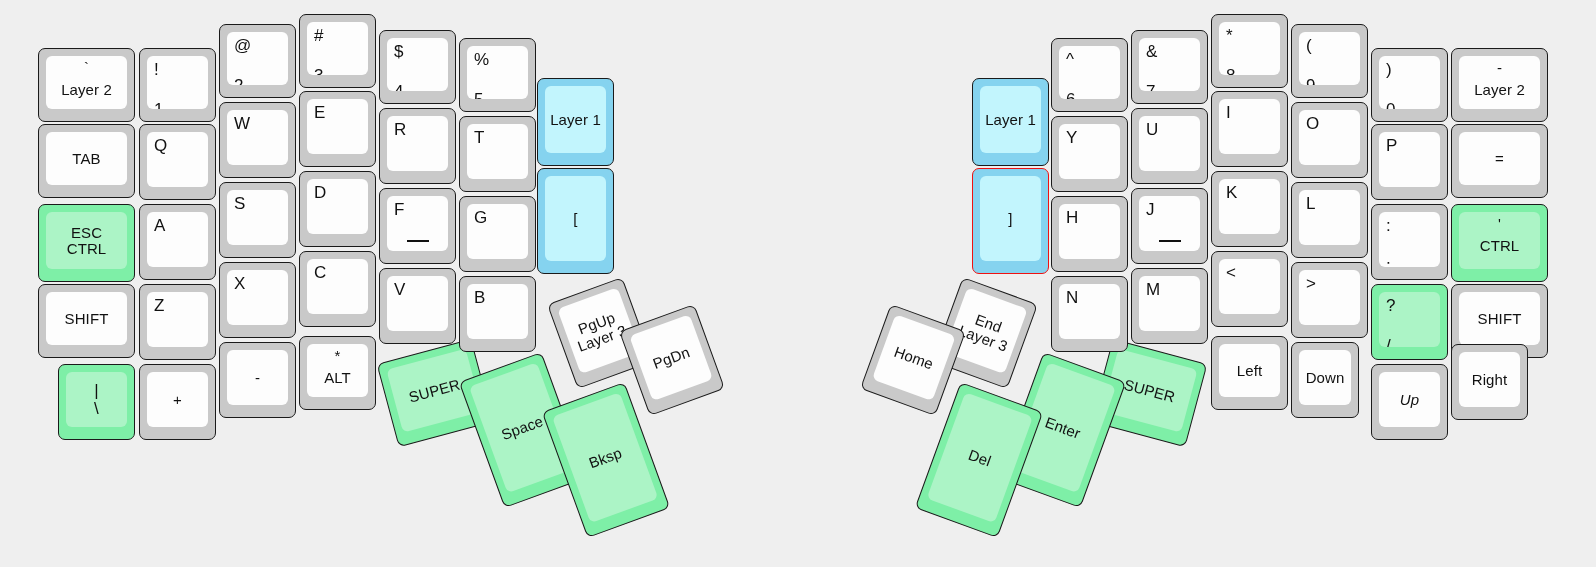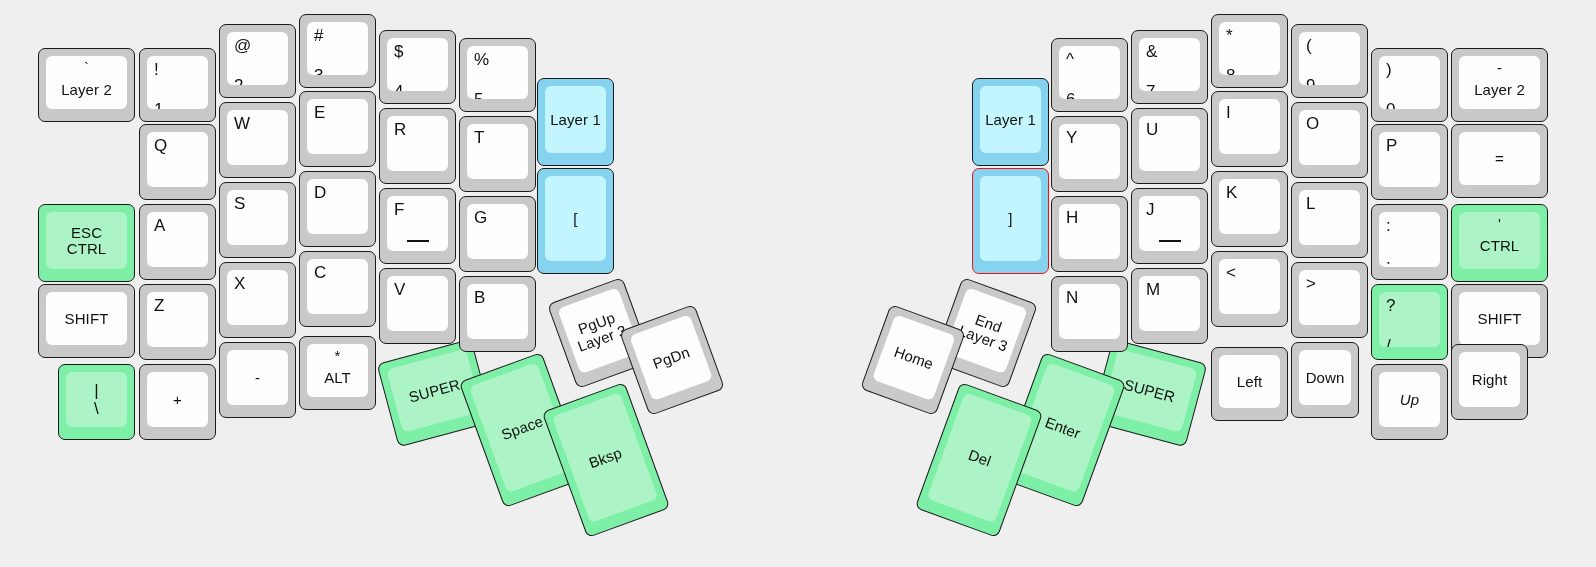--- a/index.html
+++ b/index.html
@@ -114,20 +114,25 @@
           <div class="lg ctr">Bksp</div>
         </div>
       </div>
       <div style="position: absolute; inset: 0px;">
         <div class="key" style="left: 38px; top: 48px; width: 97px; height: 74px;">
           <div class="cap">
             <div class="lg tc">`</div>
             <div class="lg cw">Layer 2</div>
           </div>
         </div>
+        <div class="key" style="left: 38px; top: 124px; width: 97px; height: 74px;">
+          <div class="cap">
+            <div class="lg ctr">TAB</div>
+          </div>
+        </div>
         <div class="key green" style="left: 38px; top: 204px; width: 97px; height: 78px;">
           <div class="cap">
             <div class="lg ctr2"><span>ESC</span><span>CTRL</span></div>
           </div>
         </div>
         <div class="key" style="left: 38px; top: 284px; width: 97px; height: 74px;">
           <div class="cap">
             <div class="lg ctr">SHIFT</div>
           </div>
         </div>
@@ -383,21 +388,21 @@
           <div class="cap">
             <div class="lg tl">K</div>
           </div>
         </div>
         <div class="key" style="left: 1211px; top: 251px; width: 77px; height: 76px;">
           <div class="cap">
             <div class="lg tl">&lt;</div>
             <div class="lg bl">,</div>
           </div>
         </div>
-        <div class="key" style="left: 1211px; top: 347px; width: 77px; height: 74px;">
+        <div class="key" style="left: 1211px; top: 336px; width: 77px; height: 74px;">
           <div class="cap">
             <div class="lg ctr">Left</div>
           </div>
         </div>
       </div>
       <div style="position: absolute; inset: 0px;">
         <div class="key" style="left: 1291px; top: 24px; width: 77px; height: 74px;">
           <div class="cap">
             <div class="lg tl">(</div>
             <div class="lg bl">9</div>

